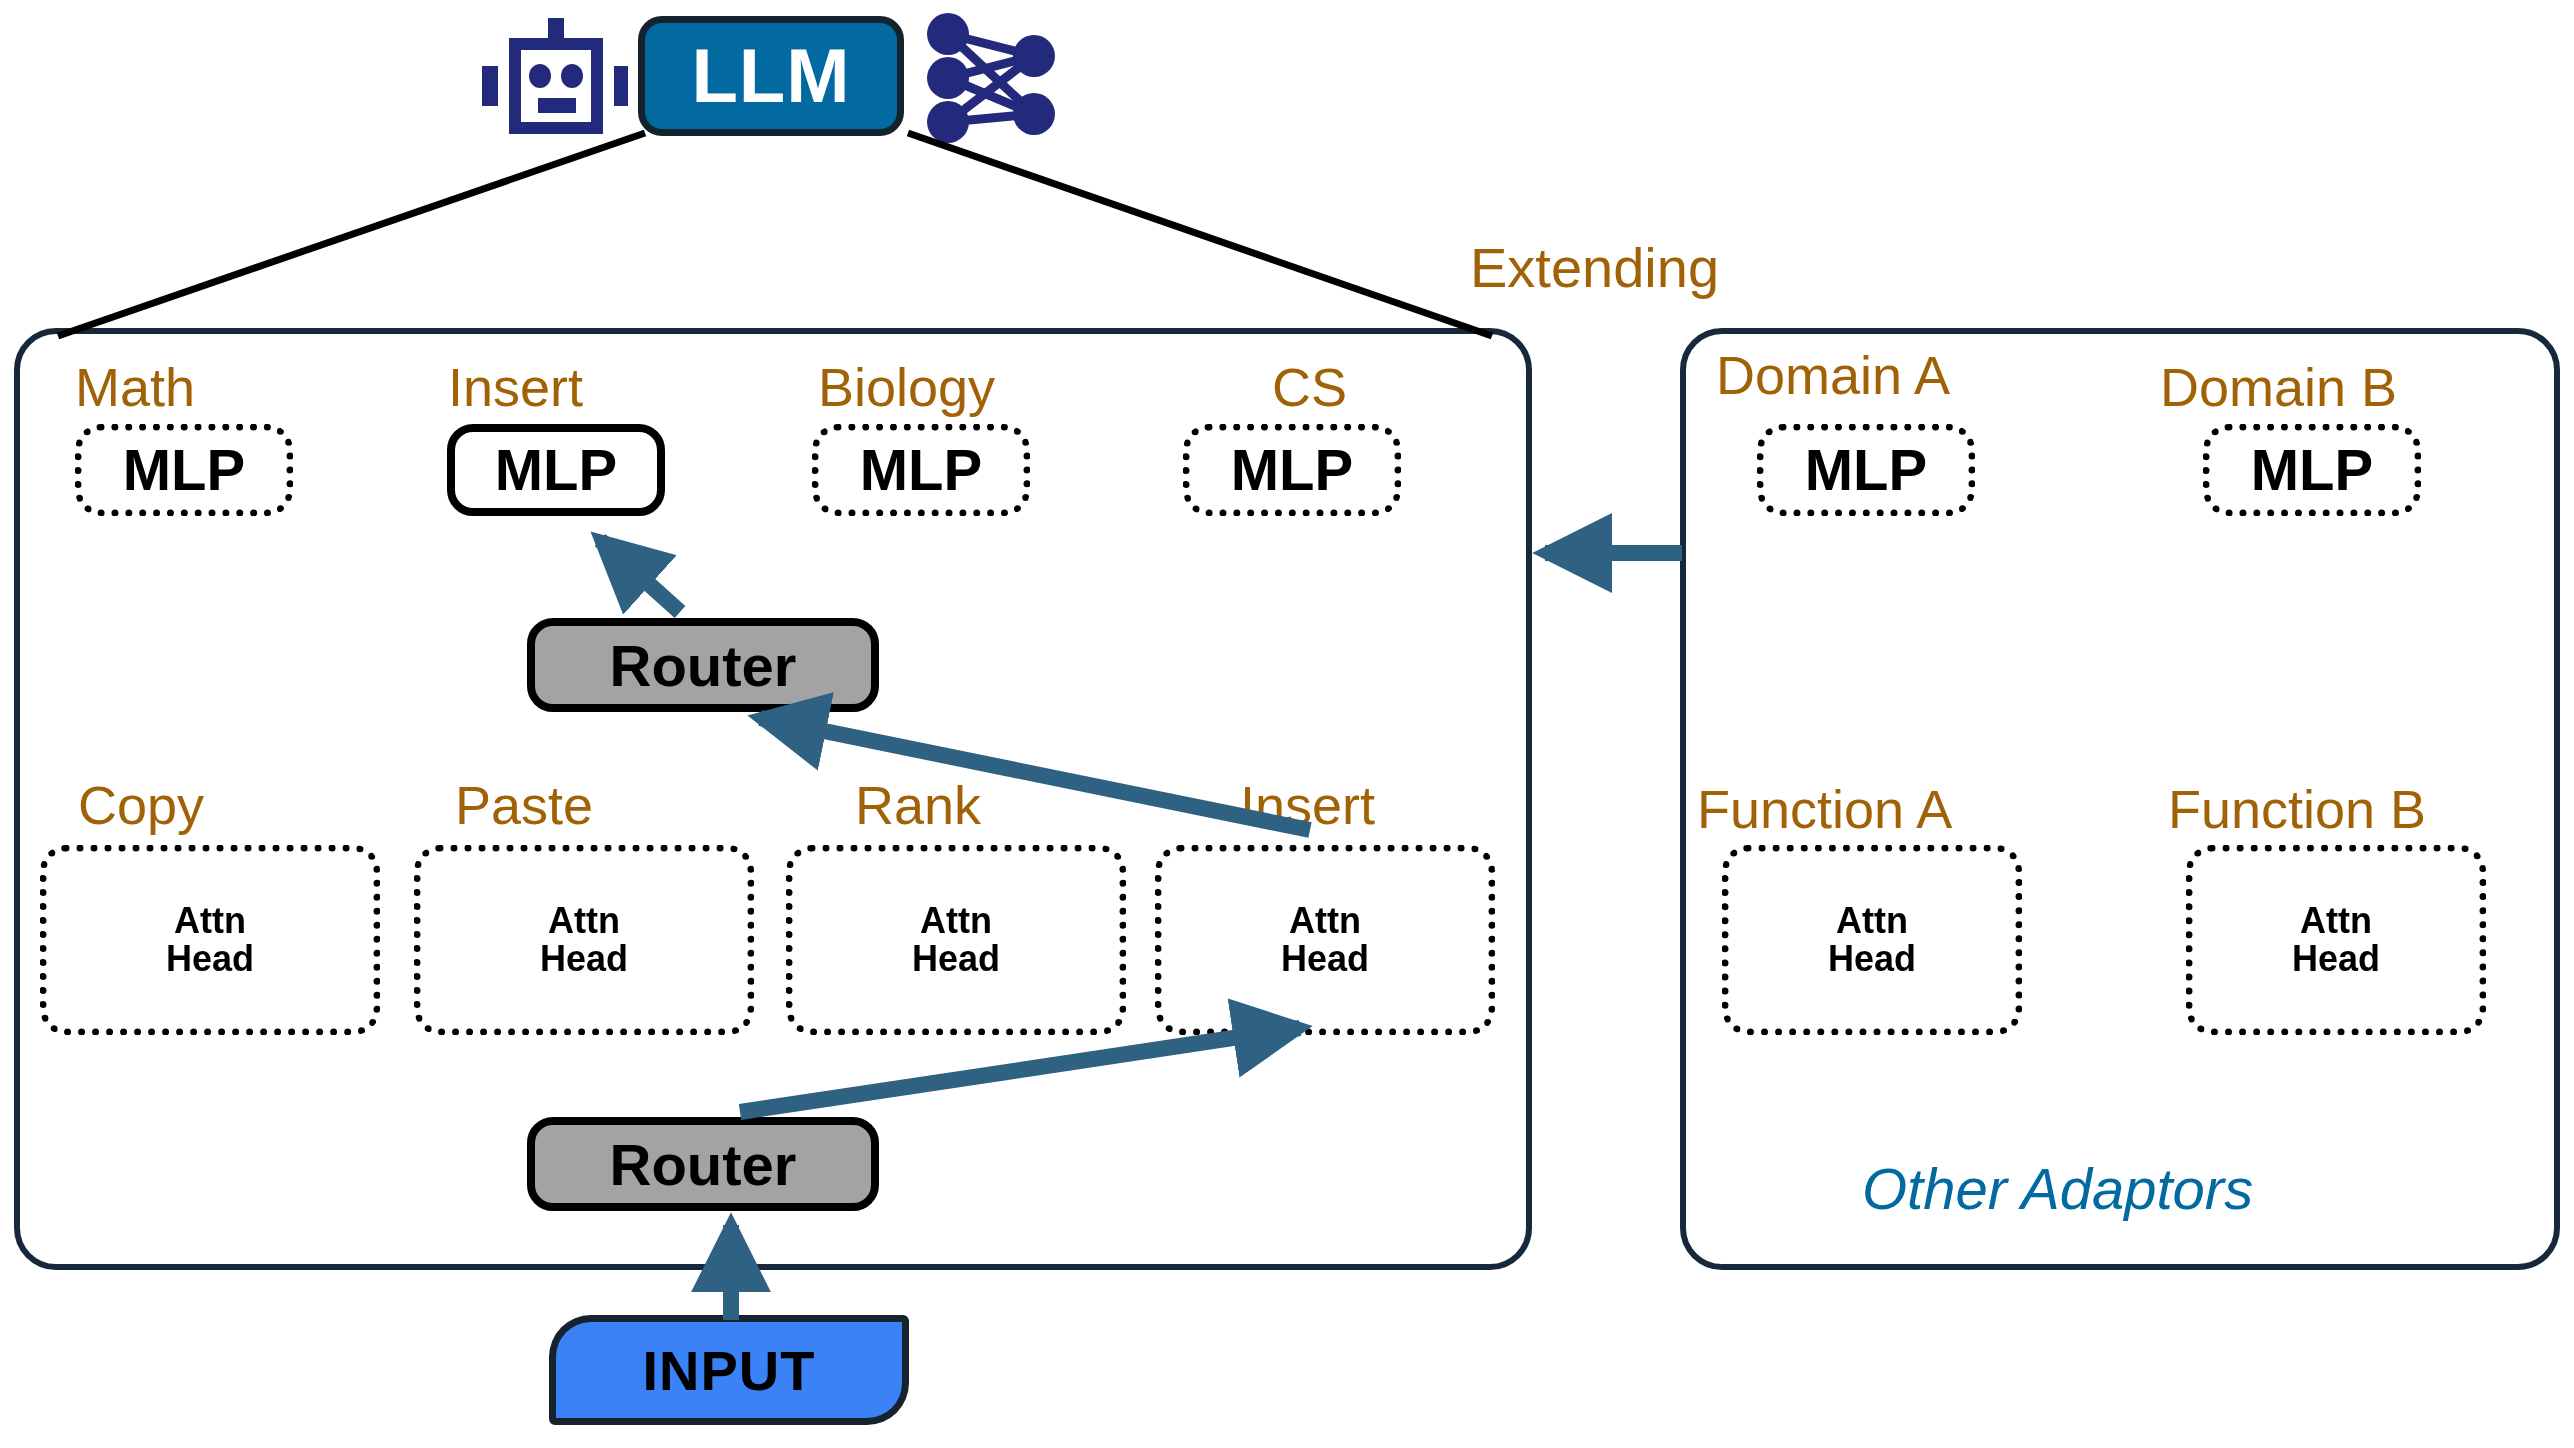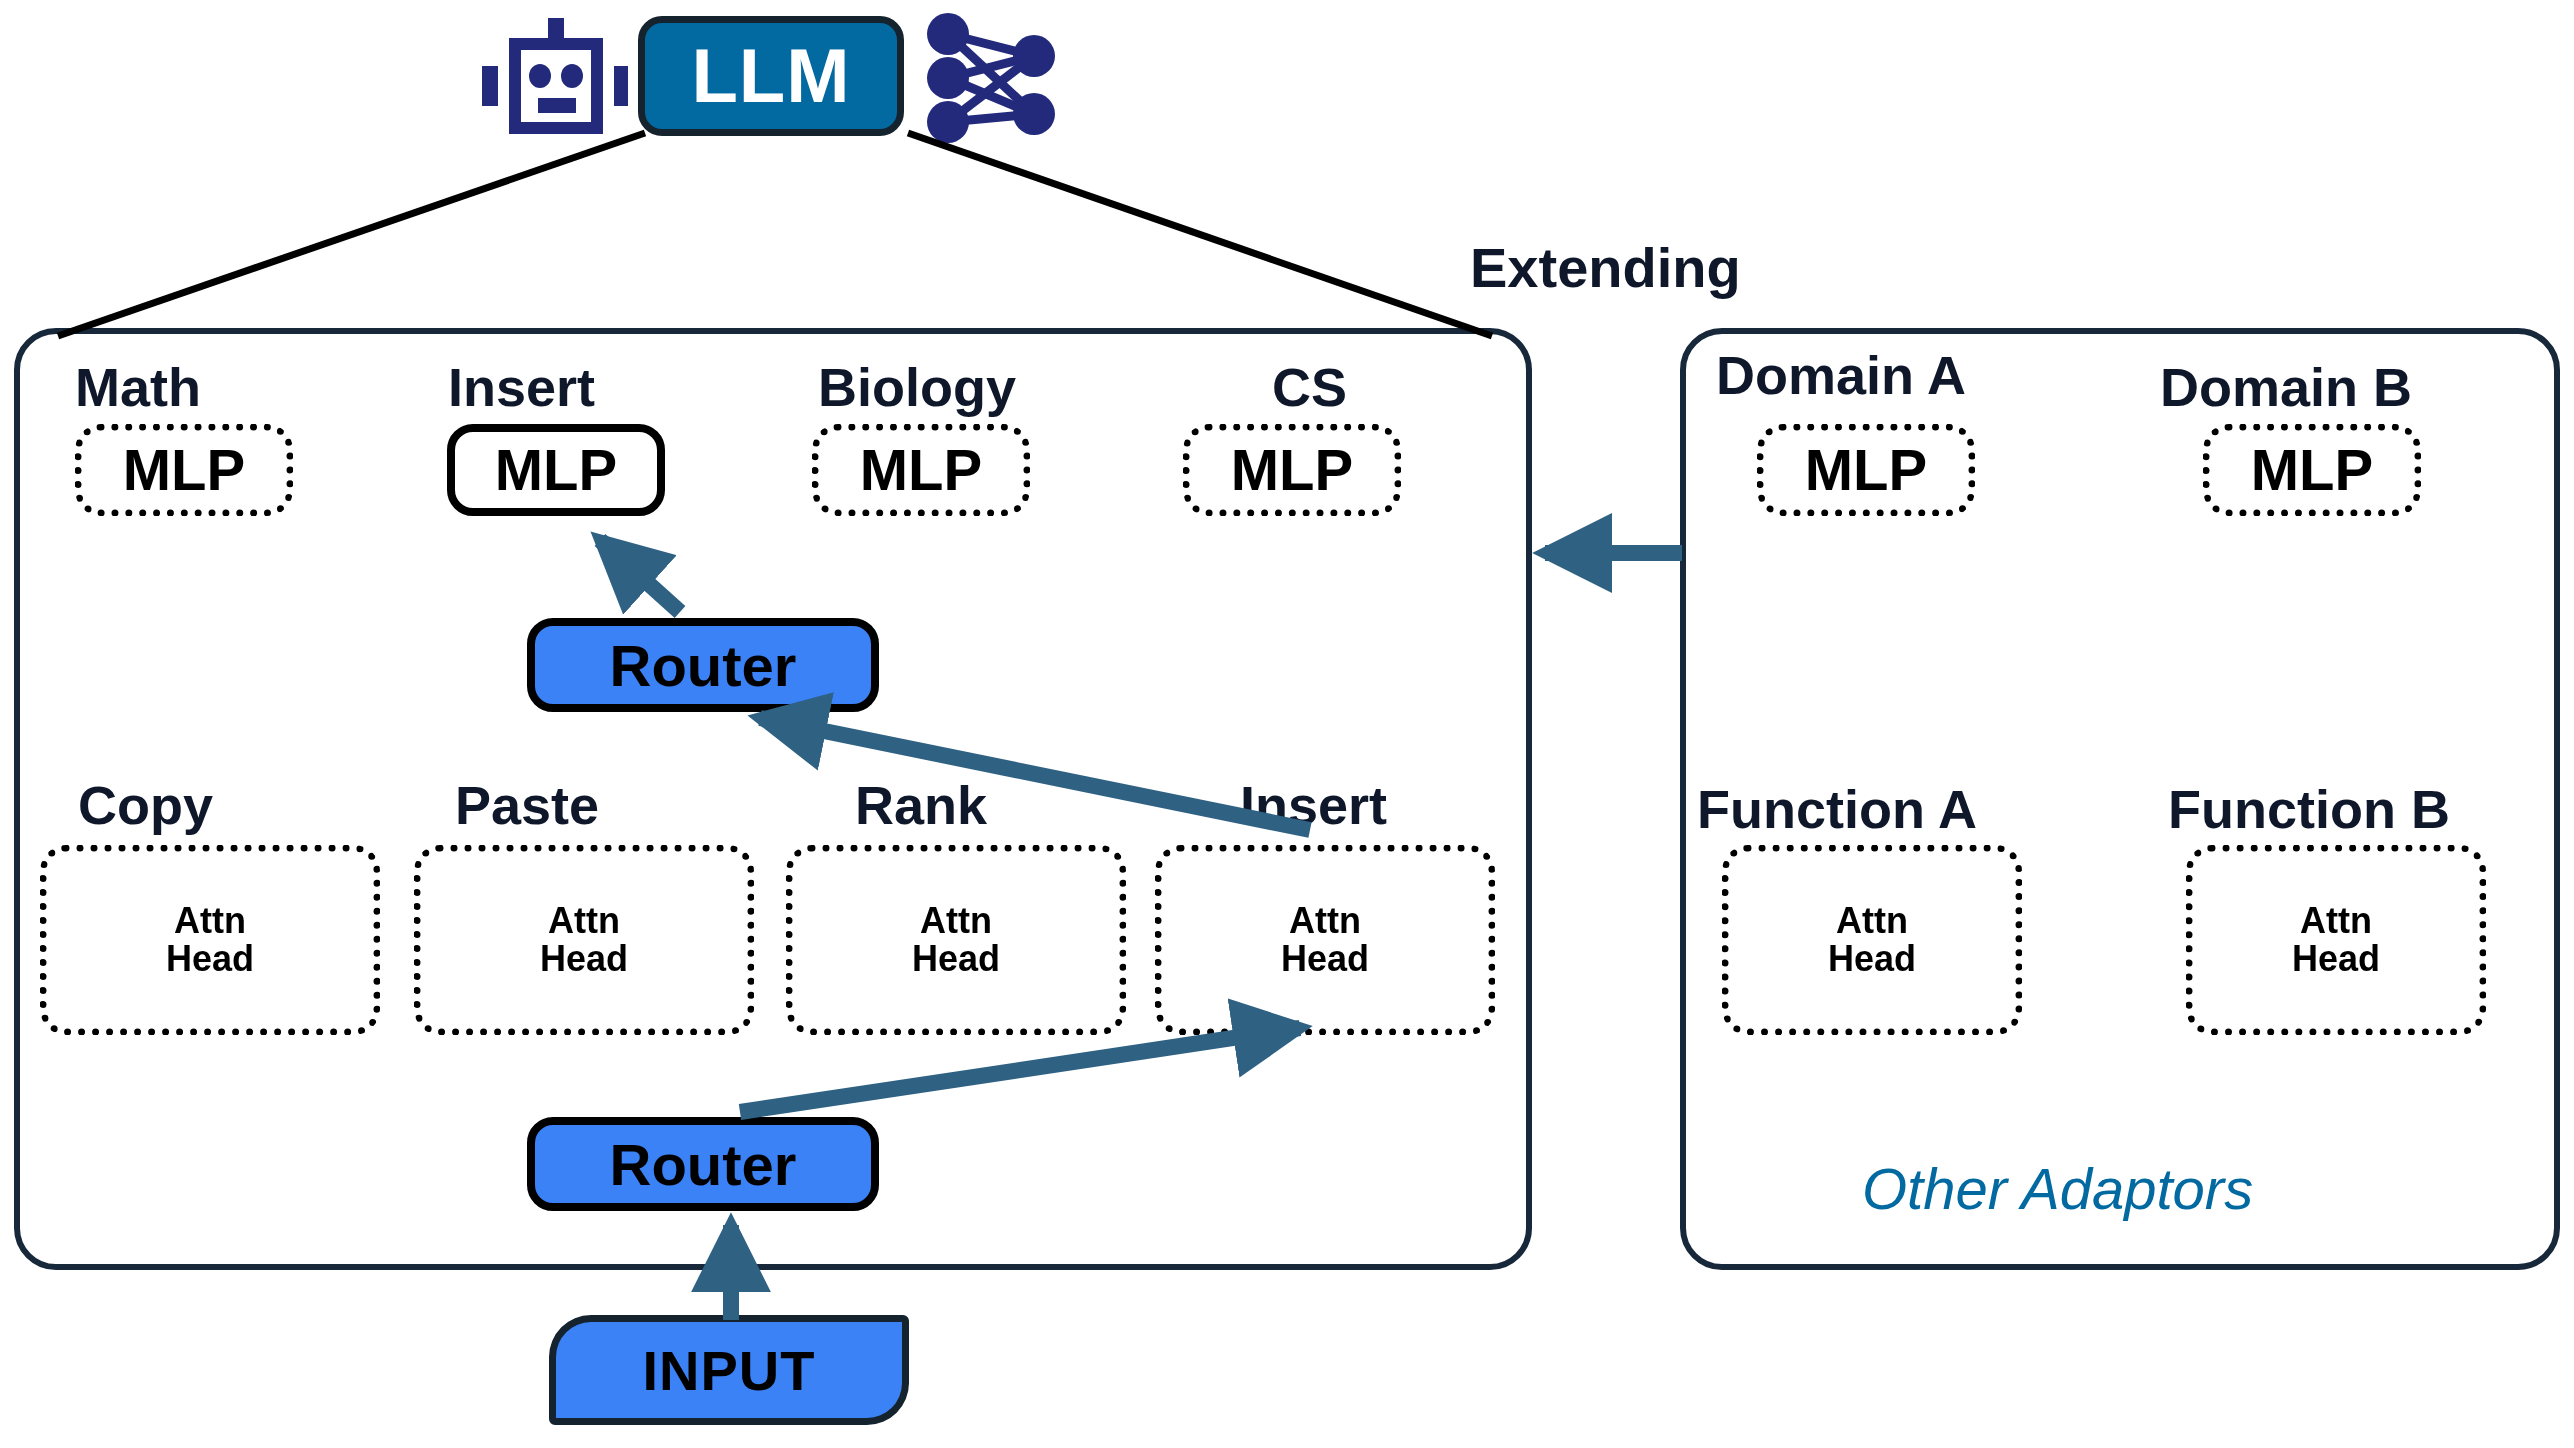--- a/index.html
+++ b/index.html
@@ -26,40 +26,40 @@
   
   .panel{
     position:absolute;background:#ffffff;border:6px solid #17283a;
     border-radius:42px;box-sizing:border-box;
   }
   #left-panel{left:14px;top:328px;width:1518px;height:942px;}
   #right-panel{left:1680px;top:328px;width:880px;height:942px;}
 
   
   .grp-label{
-    position:absolute;color:#0f172a;font-weight:bold;font-size:54px;
+    position:absolute;color:#a16207;font-weight:normal;font-size:54px;
     line-height:1;white-space:nowrap;
   }
 
   
   .adaptor{
     position:absolute;box-sizing:border-box;display:flex;
     align-items:center;justify-content:center;text-align:center;
     color:#000000;font-weight:bold;line-height:1.05;background:#ffffff;
   }
   .adaptor.dotted{border:7px dotted #000000;border-radius:26px;}
   .adaptor.solid{border:8px solid #000000;border-radius:26px;}
   .mlp{width:218px;height:92px;font-size:58px;}
   .attn{width:218px;height:130px;font-size:36px;}
   .attn .two-line{display:block;}
 
   
   .router{
     position:absolute;box-sizing:border-box;width:352px;height:94px;
-    border:8px solid #000000;border-radius:26px;background:#3b82f6;
+    border:8px solid #000000;border-radius:26px;background:#a3a3a3;
     display:flex;align-items:center;justify-content:center;
     font-weight:bold;font-size:58px;color:#000000;
   }
 
   
   .input-box{
     position:absolute;left:549px;top:1315px;width:360px;height:110px;
     box-sizing:border-box;border:7px solid #15232e;background:#3b82f6;
     border-radius:42px 6px 42px 6px;
     display:flex;align-items:center;justify-content:center;

